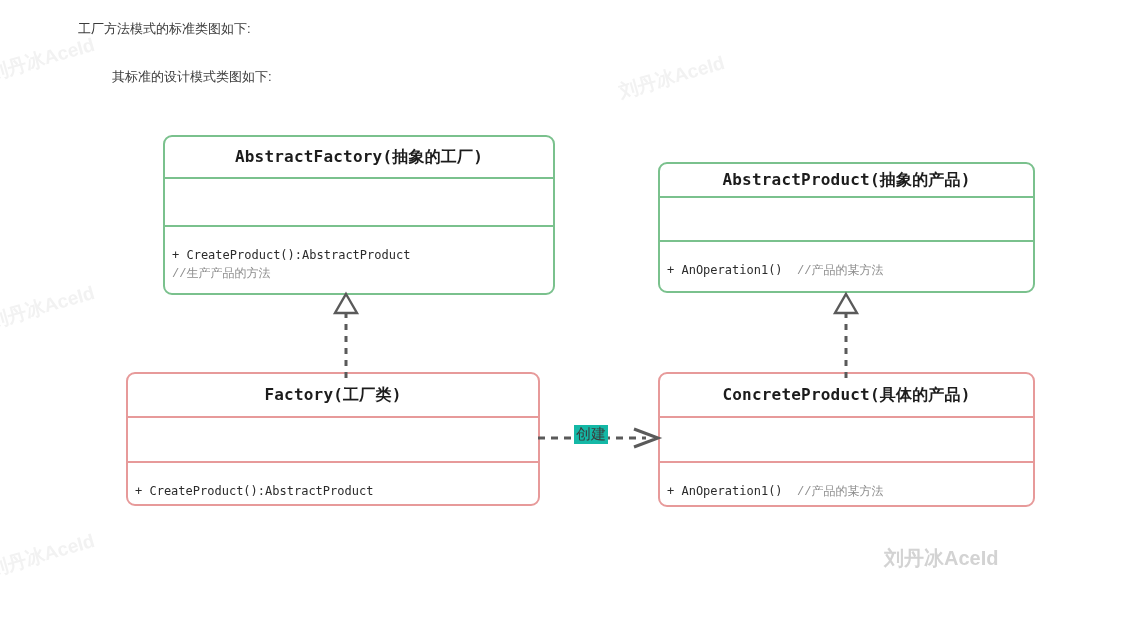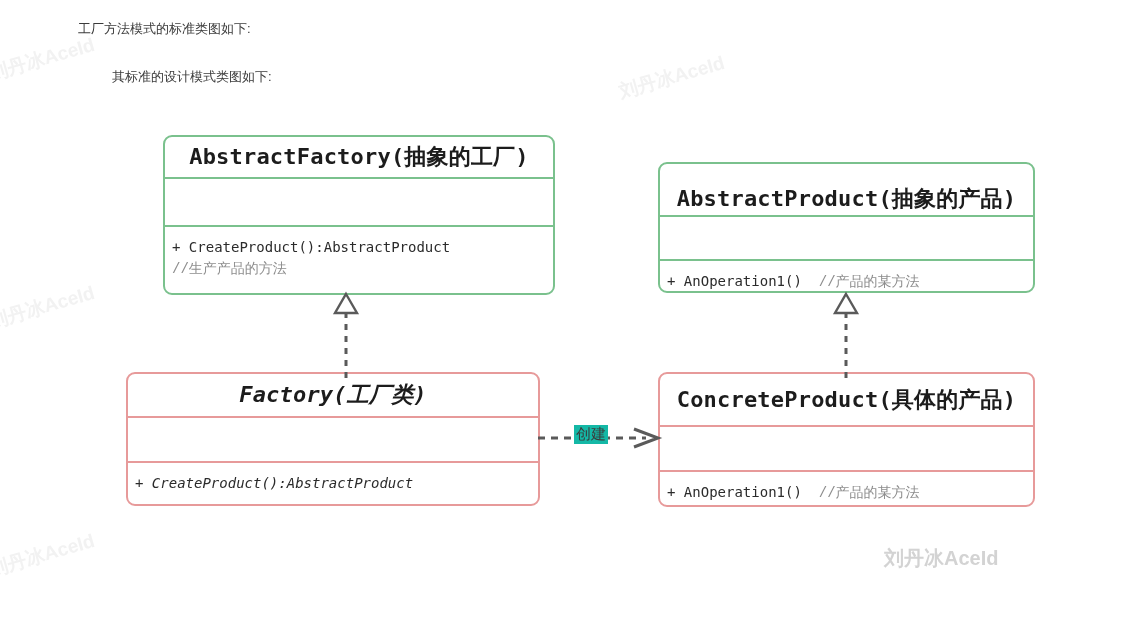--- a/index.html
+++ b/index.html
@@ -46,21 +46,21 @@
   .uml-box.pink  { border-color: #e79a9a; }
 
   .uml-title {
     display: flex;
     align-items: center;
     justify-content: center;
     box-sizing: border-box;
     width: 100%;
     font-family: "DejaVu Sans Mono", monospace;
     font-weight: bold;
-    font-size: 22px;
+    font-size: 16px;
     color: #1c1c1c;
     letter-spacing: 0.2px;
     border-bottom-style: solid;
     border-bottom-width: 2px;
     white-space: nowrap;
   }
   .green > .uml-title { border-bottom-color: #7ac18d; }
   .pink  > .uml-title { border-bottom-color: #e79a9a; }
 
   .uml-attrs {
@@ -68,56 +68,56 @@
     width: 100%;
     border-bottom-style: solid;
     border-bottom-width: 2px;
   }
   .green > .uml-attrs { border-bottom-color: #7ac18d; }
   .pink  > .uml-attrs { border-bottom-color: #e79a9a; }
 
   .uml-methods {
     box-sizing: border-box;
     width: 100%;
-    padding: 10px 0 0 7px;
+    padding: 19px 0 0 7px;
     font-family: "DejaVu Sans Mono", monospace;
-    font-size: 14px;
+    font-size: 12px;
     color: #2b2b2b;
     line-height: 1.55;
     white-space: nowrap;
   }
   .method-line { display: block; }
   .comment {
     color: #8d8d8d;
     font-family: Liberation Mono, monospace;
   }
 
   
   #box-abstract-factory {
     left: 163px; top: 135px; width: 392px; height: 160px;
   }
   #box-abstract-factory .uml-title  { height: 42px; }
   #box-abstract-factory .uml-attrs  { height: 48px; }
 
   #box-abstract-product {
     left: 658px; top: 162px; width: 377px; height: 131px;
   }
-  #box-abstract-product .uml-title { height: 34px; margin-top: 19px; }
+  #box-abstract-product .uml-title { height: 34px; }
   #box-abstract-product .uml-attrs { height: 44px; }
 
   #box-factory {
-    left: 126px; top: 372px; width: 414px; height: 134px; font-style: italic;
+    left: 126px; top: 372px; width: 414px; height: 134px;
   }
   #box-factory .uml-title { height: 44px; }
   #box-factory .uml-attrs { height: 45px; }
 
   #box-concrete-product {
     left: 658px; top: 372px; width: 377px; height: 135px;
   }
-  #box-concrete-product .uml-title { height: 53px; }
+  #box-concrete-product .uml-title { height: 44px; }
   #box-concrete-product .uml-attrs { height: 45px; }
 
   
   .connector {
     position: absolute;
     overflow: visible;
   }
   #conn-left-realize  { left: 300px; top: 292px; width: 100px; height: 86px; }
   #conn-right-realize { left: 800px; top: 290px; width: 100px; height: 88px; }
   #conn-create        { left: 534px; top: 414px; width: 132px; height: 48px; }

